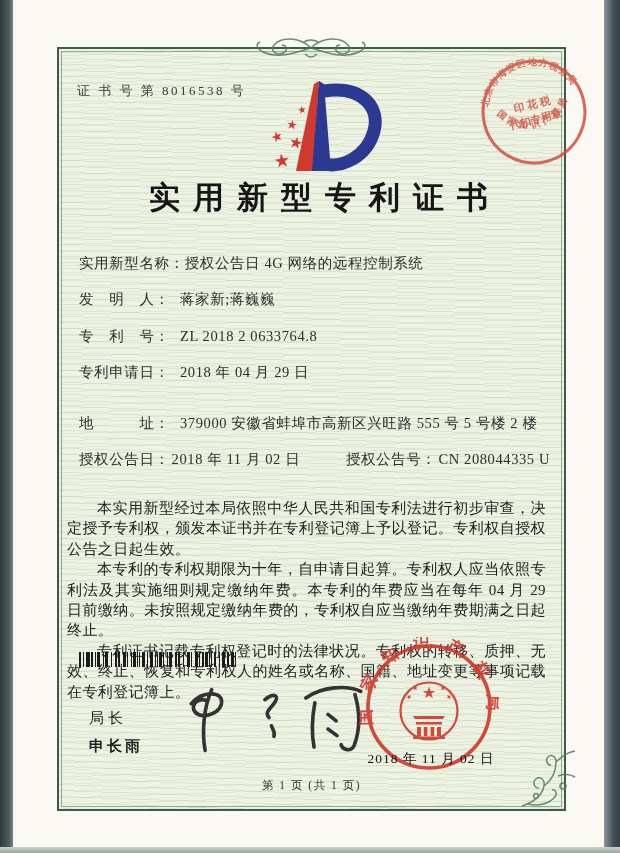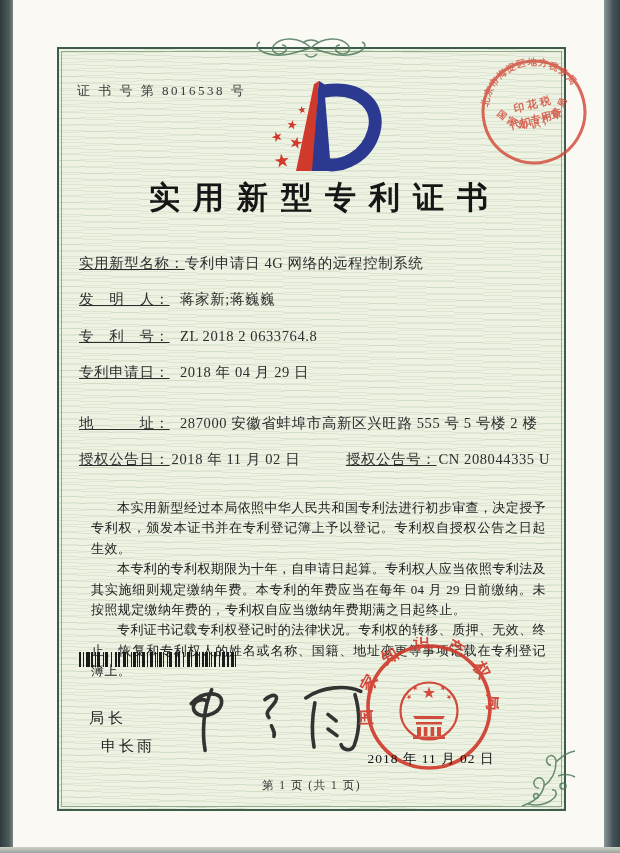--- a/index.html
+++ b/index.html
@@ -28,39 +28,39 @@
   .logo{position:absolute;left:193px;top:26px;width:130px;height:100px;}
 
   .tax-stamp{position:absolute;left:419px;top:7px;width:112px;height:112px;opacity:.82;}
 
   .title{position:absolute;left:14px;right:0;top:128px;text-align:center;
          font-size:31px;font-weight:bold;color:#161616;letter-spacing:13px;text-indent:13px;}
 
   .fields{position:absolute;left:20px;right:14px;top:204px;}
   .frow{display:flex;align-items:baseline;font-size:14.5px;line-height:21.5px;
         color:#2d2d2d;margin-bottom:14.8px;letter-spacing:.6px;}
-  .flabel{display:inline-block;min-width:101px;white-space:nowrap;text-decoration:underline;}
+  .flabel{display:inline-block;min-width:101px;white-space:nowrap;}
   .fvalue{white-space:nowrap;}
   .frow-split{display:flex;justify-content:space-between;}
   .fpair{display:flex;align-items:baseline;}
   .fpair .flabel{min-width:0;margin-right:2px;}
   .grant-right{margin-right:0;}
 
-  .paras{position:absolute;left:32px;right:18px;top:449px;
-         font-size:13px;line-height:20.4px;text-align:justify;color:#222;letter-spacing:.4px;}
+  .paras{position:absolute;left:8px;right:18px;top:449px;
+         font-size:15px;line-height:20.4px;text-align:justify;color:#222;letter-spacing:.4px;}
   .paras p{margin:0;text-indent:2em;}
 
   .barcode{position:absolute;left:20px;top:603px;width:157px;height:15px;
            background-image:
              repeating-linear-gradient(90deg,#1b1b1b 0 1.5px,transparent 1.5px 4px),
              repeating-linear-gradient(90deg,#1b1b1b 0 1px,transparent 1px 6.5px),
              repeating-linear-gradient(90deg,#1b1b1b 0 2px,transparent 2px 9px);}
 
   .director-title{position:absolute;left:30px;top:660px;font-size:15px;letter-spacing:4px;color:#222;}
-  .director-name{position:absolute;left:42px;top:688px;font-size:15px;letter-spacing:3px;color:#222;font-weight:normal;}
+  .director-name{position:absolute;left:30px;top:688px;font-size:15px;letter-spacing:3px;color:#222;font-weight:bold;}
   .signature{position:absolute;left:95px;top:626px;width:230px;height:86px;}
 
   .seal{position:absolute;left:300px;top:588px;width:140px;height:140px;opacity:.9;}
   .seal-date{position:absolute;left:297px;top:701px;width:150px;text-align:center;
              font-size:13.5px;letter-spacing:1px;color:#141414;}
 
   .footer{position:absolute;left:0;right:0;top:729px;text-align:center;
           font-size:11.5px;letter-spacing:1.5px;color:#333;}
 
   .ornament-top{position:absolute;left:227px;top:33px;width:168px;height:30px;}
@@ -107,39 +107,39 @@
       <text x="55" y="51" font-size="10.5" text-anchor="middle" font-weight="bold">印 花 税</text>
       <text x="55" y="66" font-size="10.5" text-anchor="middle" font-weight="bold">代扣专用章</text>
     </g>
   </svg>
 
   <div class="title">实用新型专利证书</div>
 
   <div class="fields">
     <div class="frow">
       <span class="flabel">实用新型名称：</span>
-      <span class="fvalue">专利申请日 4G 网络的远程控制系统</span>
+      <span class="fvalue">授权公告日 4G 网络的远程控制系统</span>
     </div>
     <div class="frow">
       <span class="flabel">发　明　人：</span>
       <span class="fvalue">蒋家新;蒋巍巍</span>
     </div>
     <div class="frow">
       <span class="flabel">专　利　号：</span>
       <span class="fvalue">ZL 2018 2 0633764.8</span>
     </div>
     <div class="frow">
       <span class="flabel">专利申请日：</span>
       <span class="fvalue">2018 年 04 月 29 日</span>
     </div>
     <div class="frow">
     </div>
     <div class="frow">
       <span class="flabel">地　　　址：</span>
-      <span class="fvalue">287000 安徽省蚌埠市高新区兴旺路 555 号 5 号楼 2 楼</span>
+      <span class="fvalue">379000 安徽省蚌埠市高新区兴旺路 555 号 5 号楼 2 楼</span>
     </div>
     <div class="frow frow-split">
       <span class="fpair">
         <span class="flabel">授权公告日：</span>
         <span class="fvalue">2018 年 11 月 02 日</span>
       </span>
       <span class="fpair grant-right">
         <span class="flabel">授权公告号：</span>
         <span class="fvalue">CN 208044335 U</span>
       </span>

